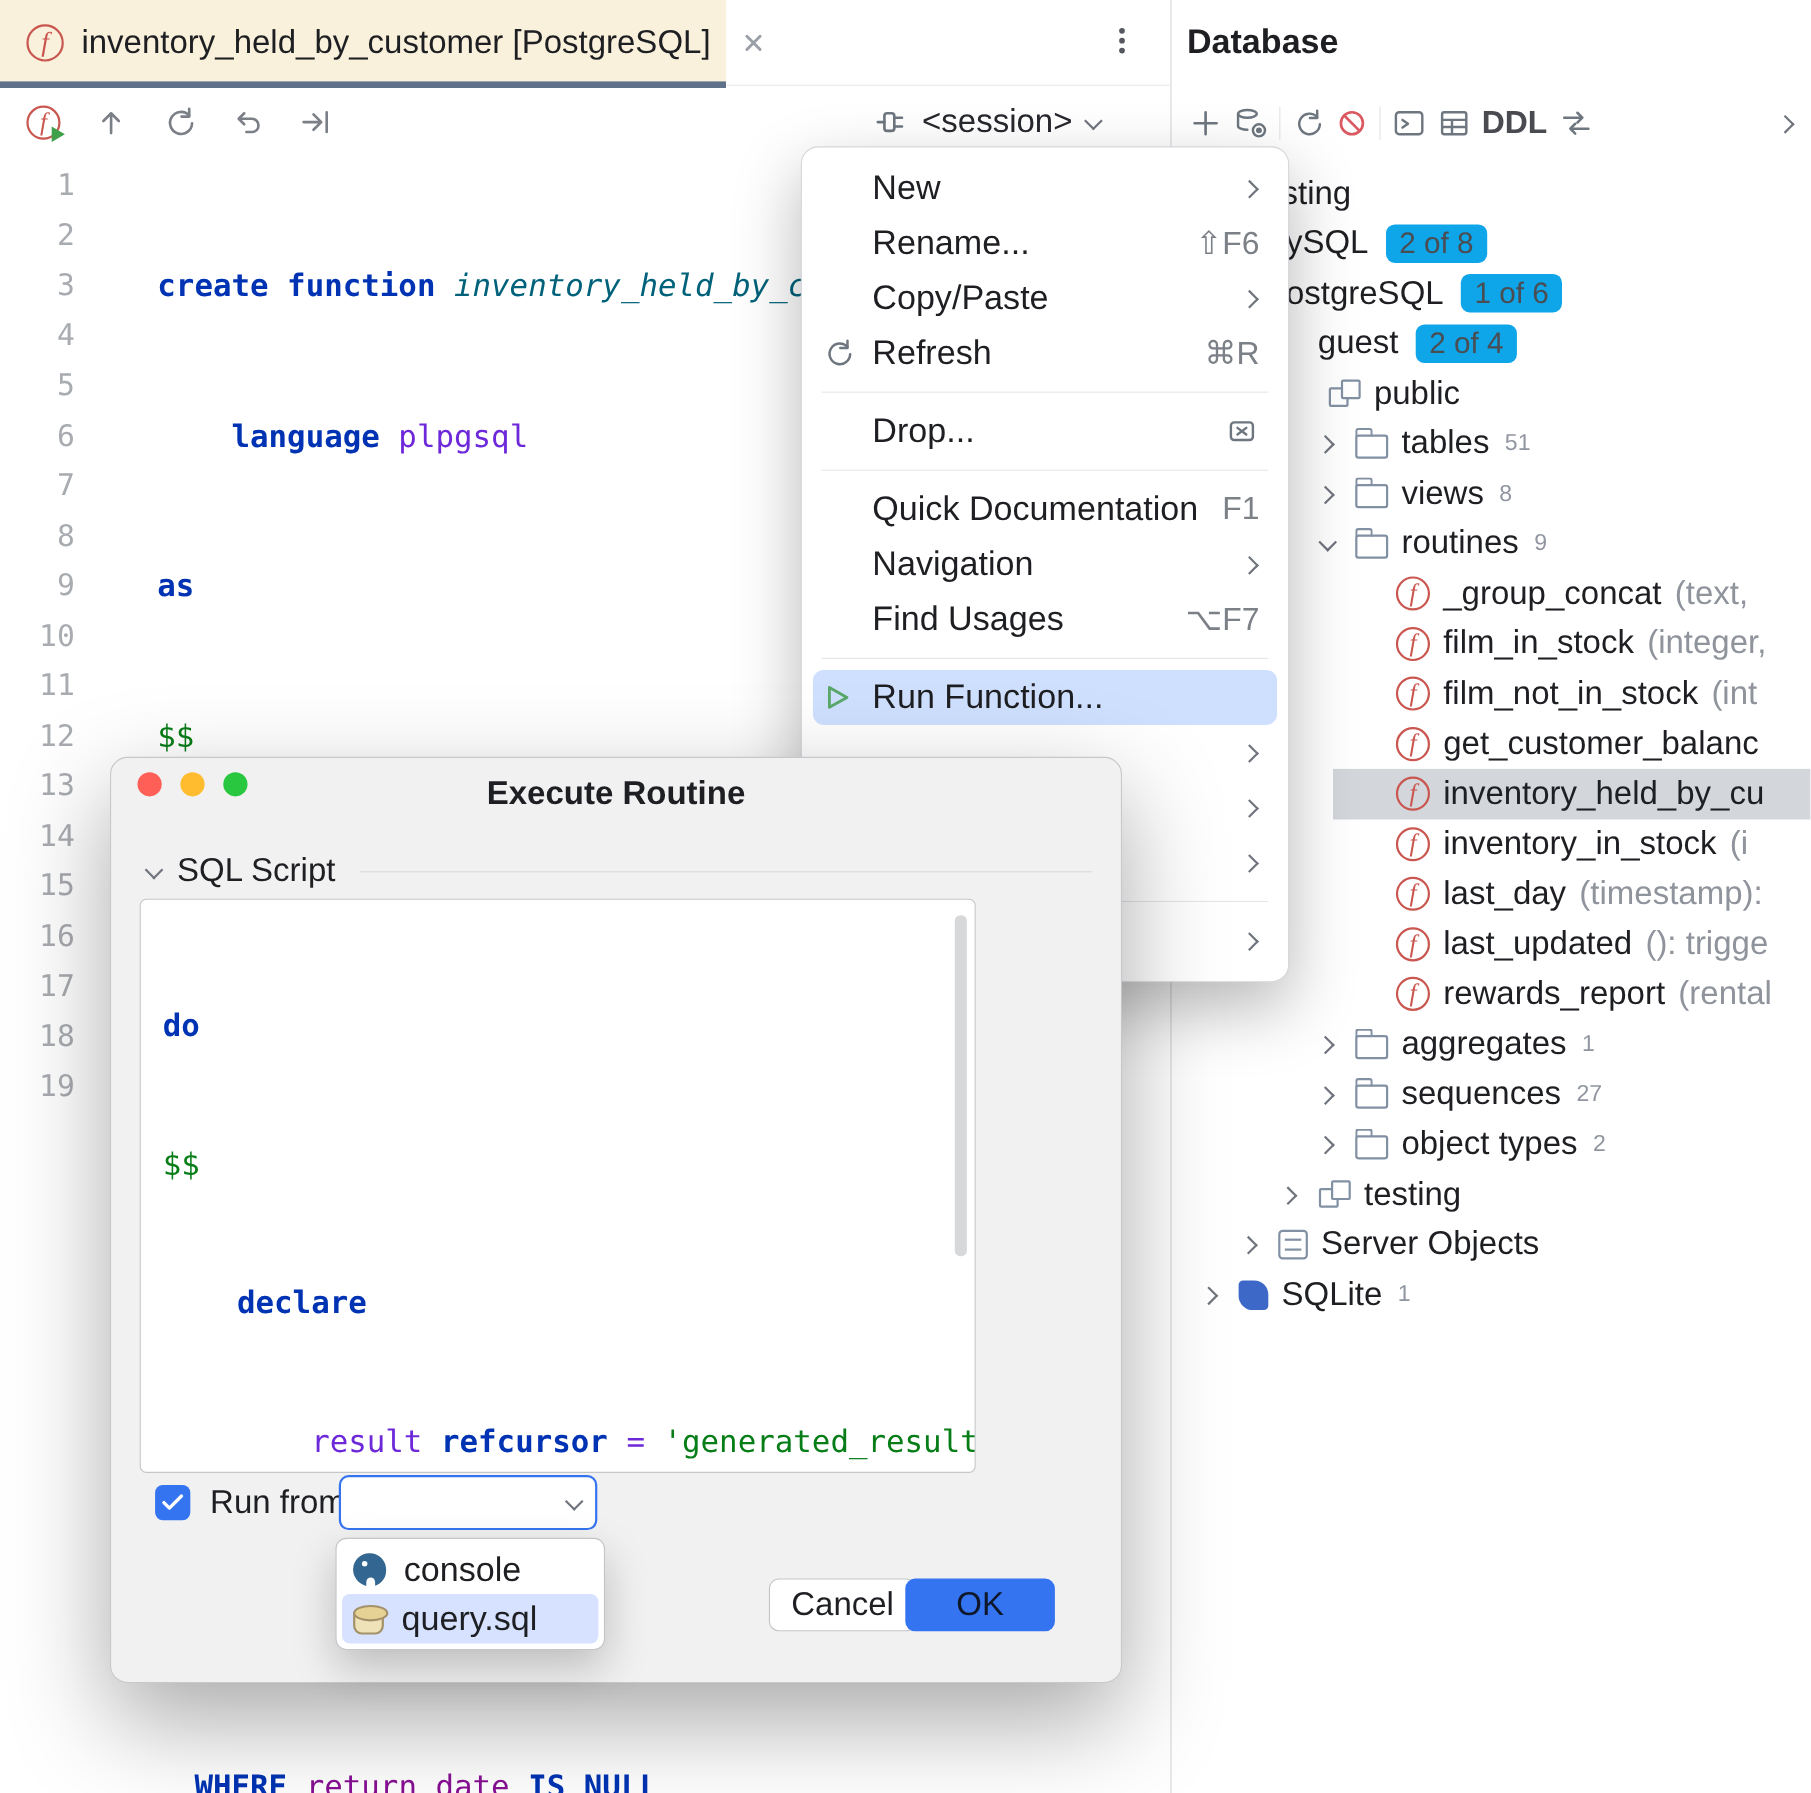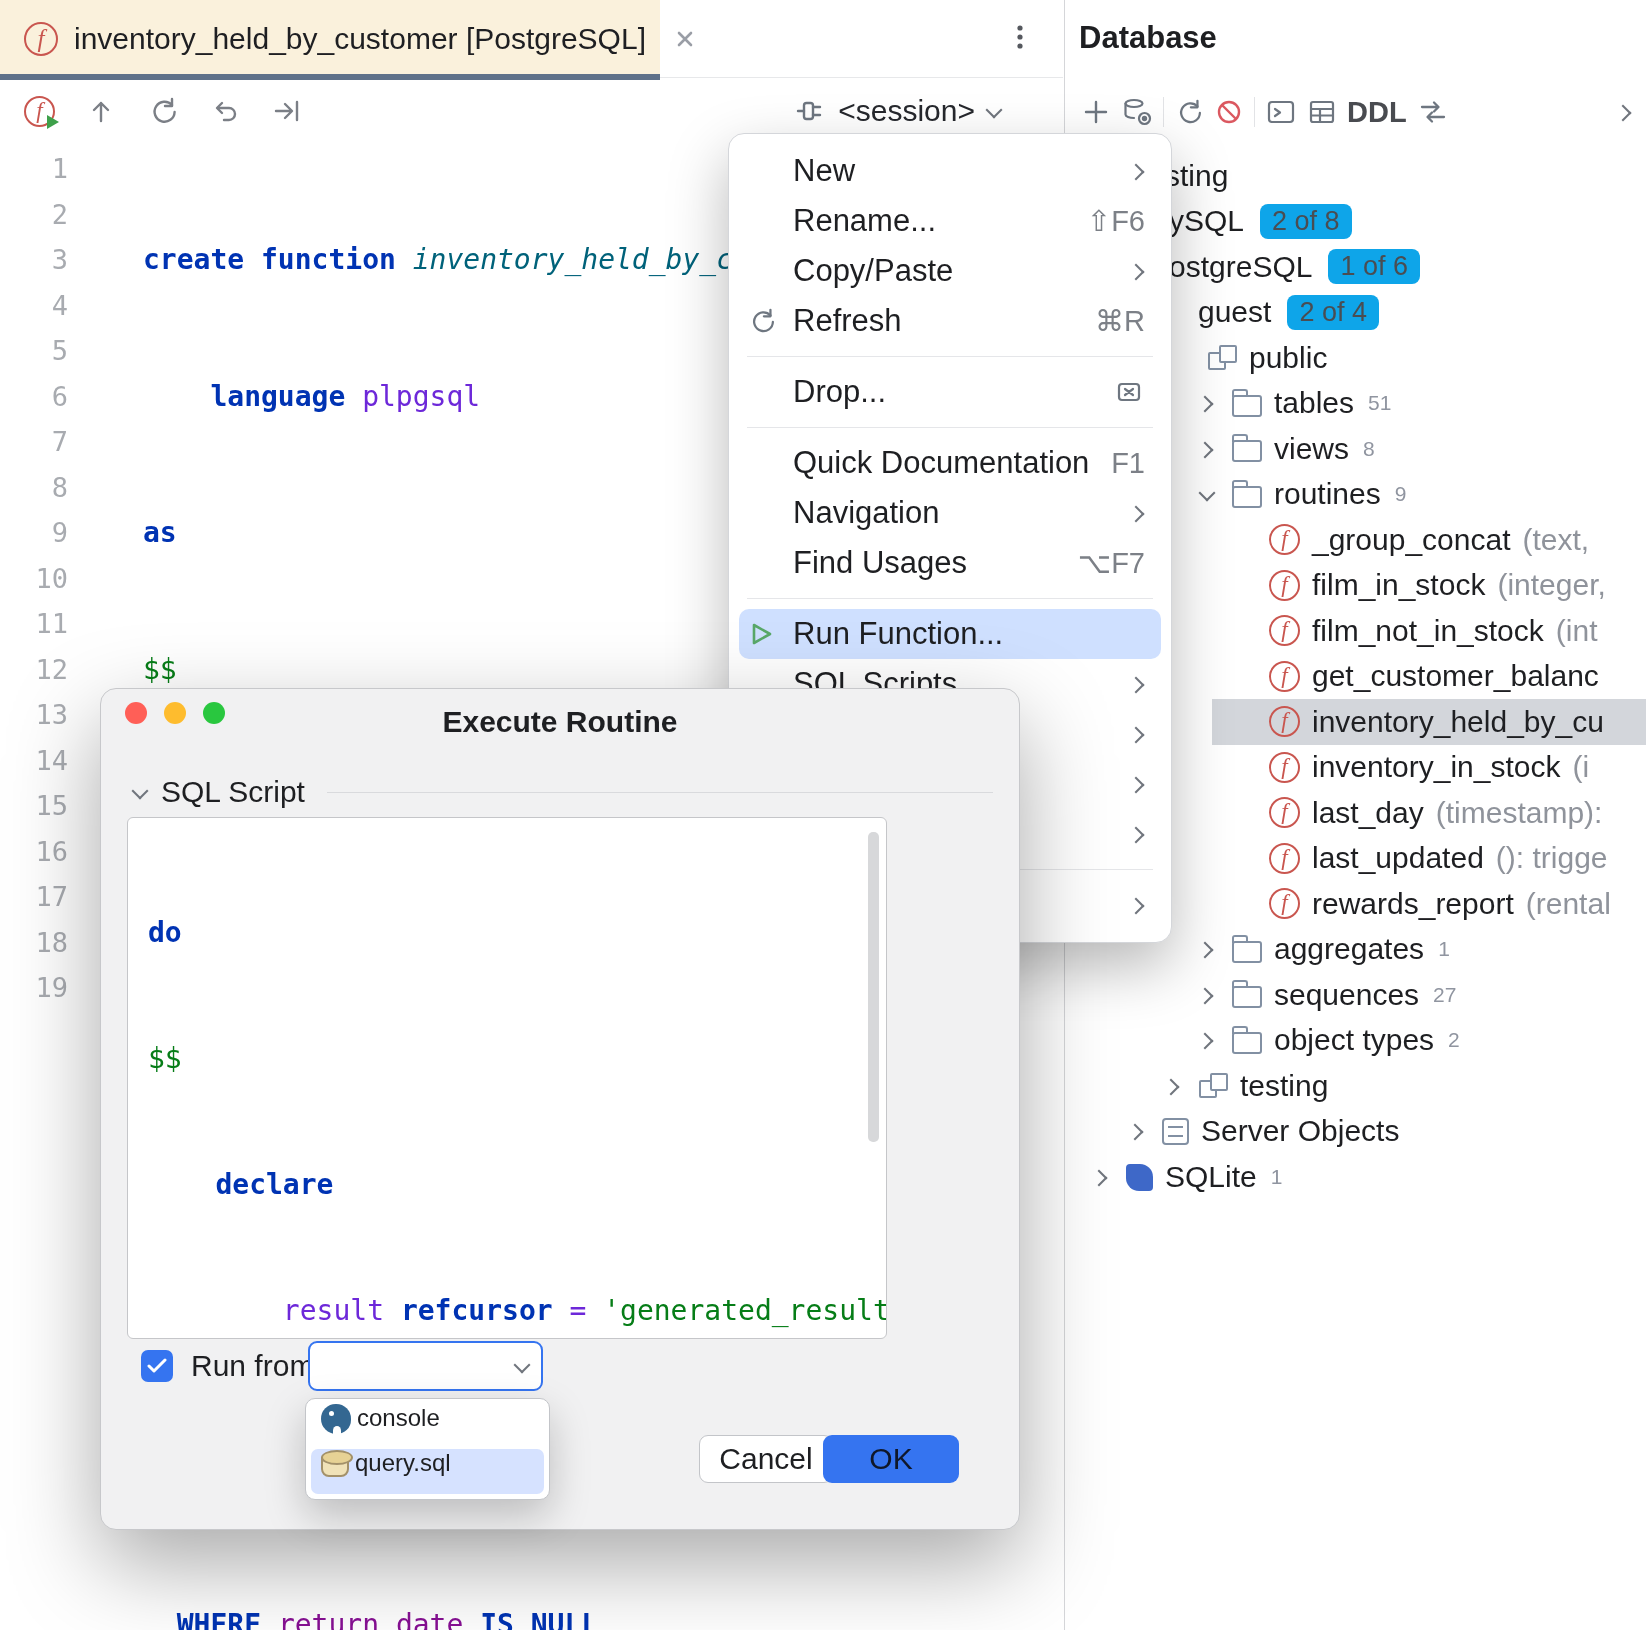--- a/index.html
+++ b/index.html
@@ -62,21 +62,21 @@
   .thumb{position:absolute;right:7px;top:14px;width:11px;height:310px;background:#D7D8DA;border-radius:5px}
   .runrow{position:absolute;left:40px;top:660px;display:flex;align-items:center;gap:18px;font-size:30px}
   .cbx{width:32px;height:32px;background:#3574F0;border-radius:7px;display:flex;align-items:center;justify-content:center}
   .combo{position:absolute;left:207px;top:652px;width:235px;height:50px;background:#fff;border:2.5px solid #3574F0;border-radius:9px;display:flex;align-items:center;justify-content:space-between;padding:0 12px;font-size:30px}
   .btn{position:absolute;top:746px;height:48px;border-radius:9px;font-size:30px;display:flex;align-items:center;justify-content:center;cursor:default}
   .btn.cancel{left:598px;width:134px;background:#fff;border:1px solid #C3C5C9}
   .btn.ok{left:722px;width:136px;background:#3574F0;color:#0f172a}
 
   
   .ddpop{position:absolute;left:305px;top:1398px;width:245px;background:#fff;border:1px solid #C3C5C9;border-radius:10px;box-shadow:0 16px 40px rgba(0,0,0,.22);padding:5px;z-index:40}
-  .ddi{height:45px;display:flex;align-items:flex-start;gap:6px;padding:0 10px;border-radius:7px;font-size:24px}
+  .ddi{height:45px;display:flex;align-items:center;gap:16px;padding:0 10px;border-radius:7px;font-size:31px}
   .ddi.sel{background:#D6E2FF}
 
   
   .panel{position:absolute;left:1064px;top:0;width:582px;height:1630px;border-left:1px solid #D5D6D9;background:#fff}
   .ptitle{padding:20px 0 0 14px;font-size:31px;font-weight:700}
   .ptoolbar{position:absolute;top:88px;left:16px;right:14px;height:48px;display:flex;align-items:center;gap:10px;color:#6E7680}
   .pdiv{width:1px;height:30px;background:#E2E3E6}
   .ddl{font-size:29px;font-weight:600;color:#494B50}
   .pchev-right{margin-left:auto}
   .tree{position:absolute;top:153px;left:0;right:0;font-size:30px}
@@ -267,25 +267,20 @@
   <div class="mi hl">
     <span class="mico">
       <svg width="28" height="28" viewBox="0 0 28 28">
           <path d="M7 5l16 9-16 9z" fill="none" stroke="#59A869" stroke-width="2.6" stroke-linejoin="round"></path>
         </svg>
     </span>
     <span>Run Function...</span>
   </div>
   <div class="mi">
     <span class="mico"></span>
-    <span>SQL Scripts</span>
-    <span class="mright chev r"></span>
-  </div>
-  <div class="mi">
-    <span class="mico"></span>
     <span></span>
     <span class="mright chev r"></span>
   </div>
   <div class="mi">
     <span class="mico"></span>
     <span></span>
     <span class="mright chev r"></span>
   </div>
   <div class="mi">
     <span class="mico"></span>

